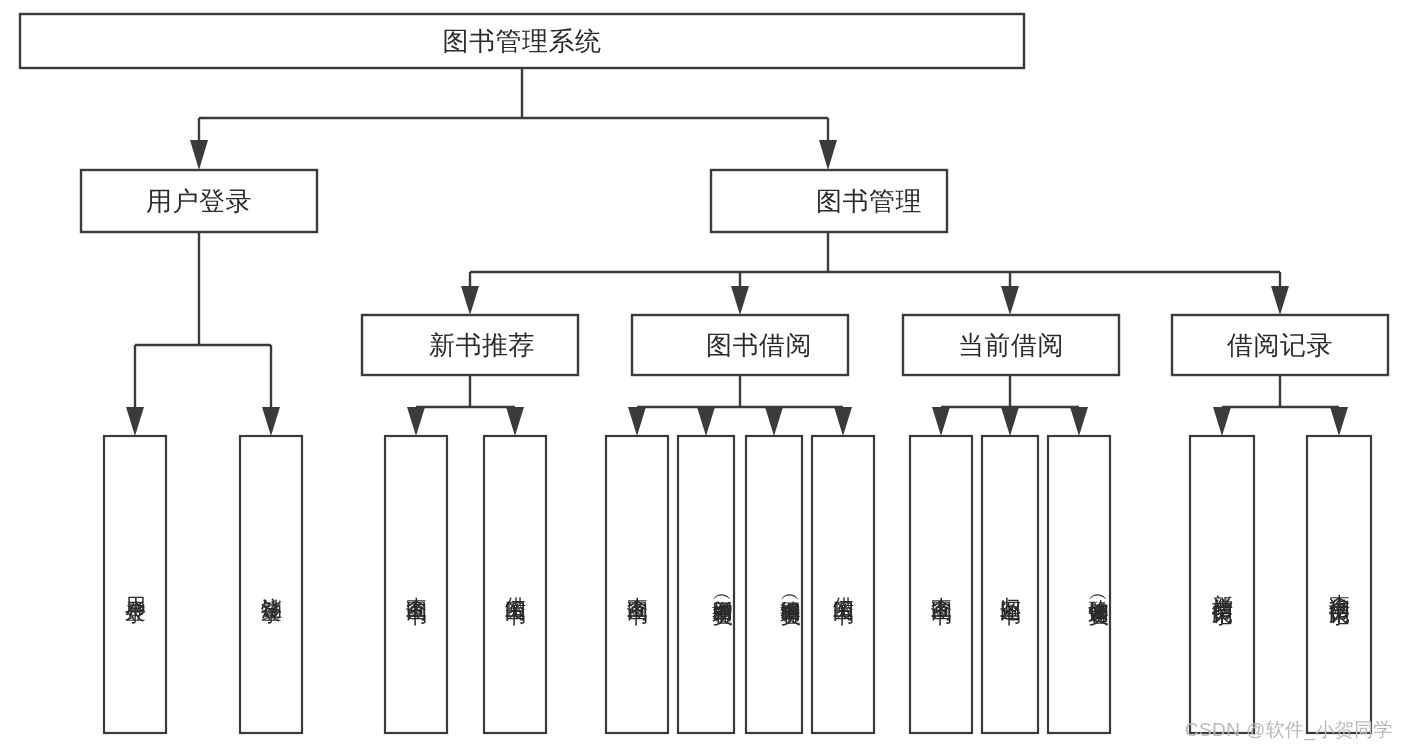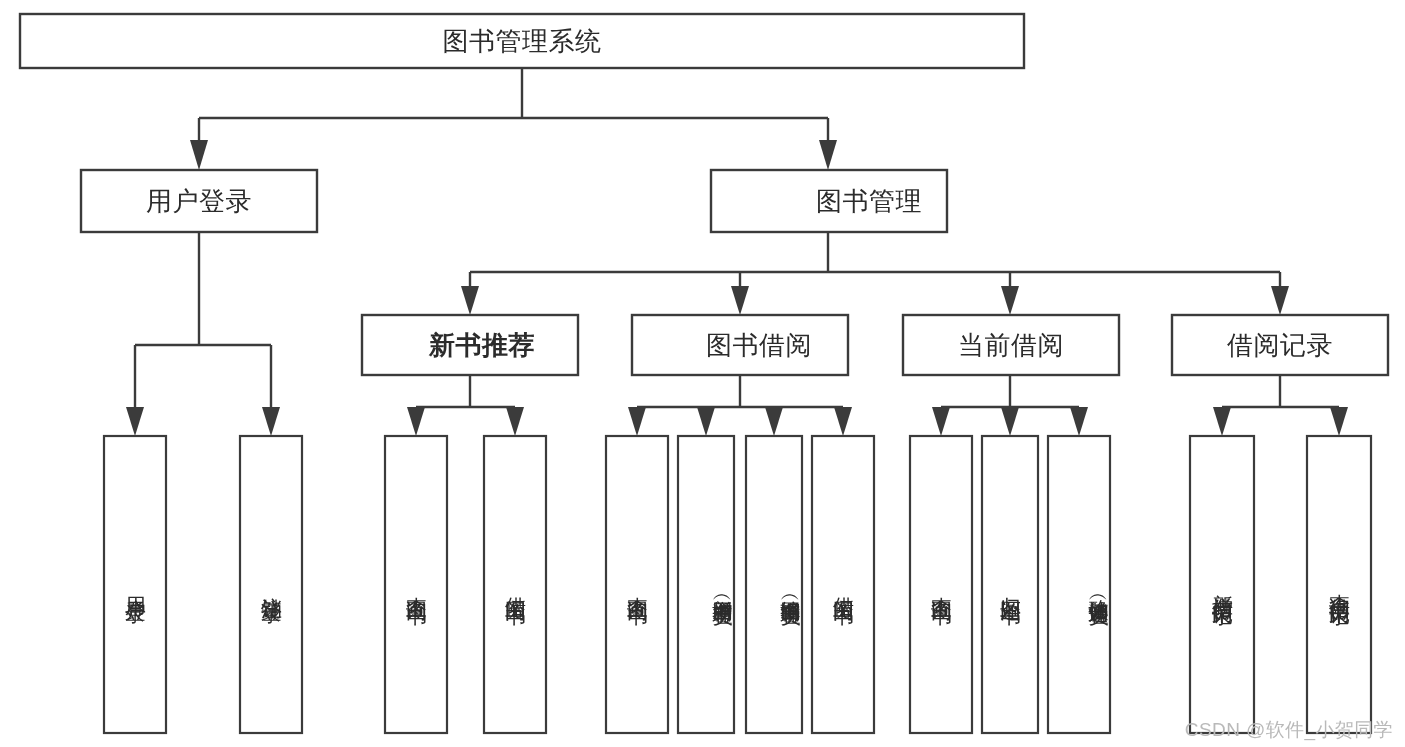--- a/index.html
+++ b/index.html
@@ -176,21 +176,21 @@
     <rect class="node-box thin" x="1190" y="436" width="64" height="297"></rect>
     <rect class="node-box thin" x="1307" y="436" width="64" height="297"></rect>
   </svg>
 
   <div class="node-label horizontal" style="left:20px; top:14px; width:1004px; height:54px;">图书管理系统</div>
 
   <div class="node-label horizontal" style="left:81px; top:170px; width:236px; height:62px;">用户登录</div>
 
   <div class="node-label horizontal" style="left:711px; top:170px; width:248px; height:62px;margin-left:34px;">图书管理</div>
 
-  <div class="node-label horizontal" style="left:362px; top:315px; width:240px; height:60px;font-weight:bold;">新书推荐</div>
+  <div class="node-label horizontal" style="left:362px; top:315px; width:240px; height:60px;">新书推荐</div>
 
   <div class="node-label horizontal" style="left:632px; top:315px; width:254px; height:60px;">图书借阅</div>
 
   <div class="node-label horizontal" style="left:903px; top:315px; width:216px; height:60px;text-align:right;">当前借阅</div>
 
   <div class="node-label horizontal" style="left:1172px; top:315px; width:216px; height:60px;">借阅记录</div>
 
   <div class="node-label vertical" style="left:104px; top:436px; width:62px; height:297px;">用户登录</div>
 
   <div class="node-label vertical" style="left:240px; top:436px; width:62px; height:297px;">注销登录</div>

